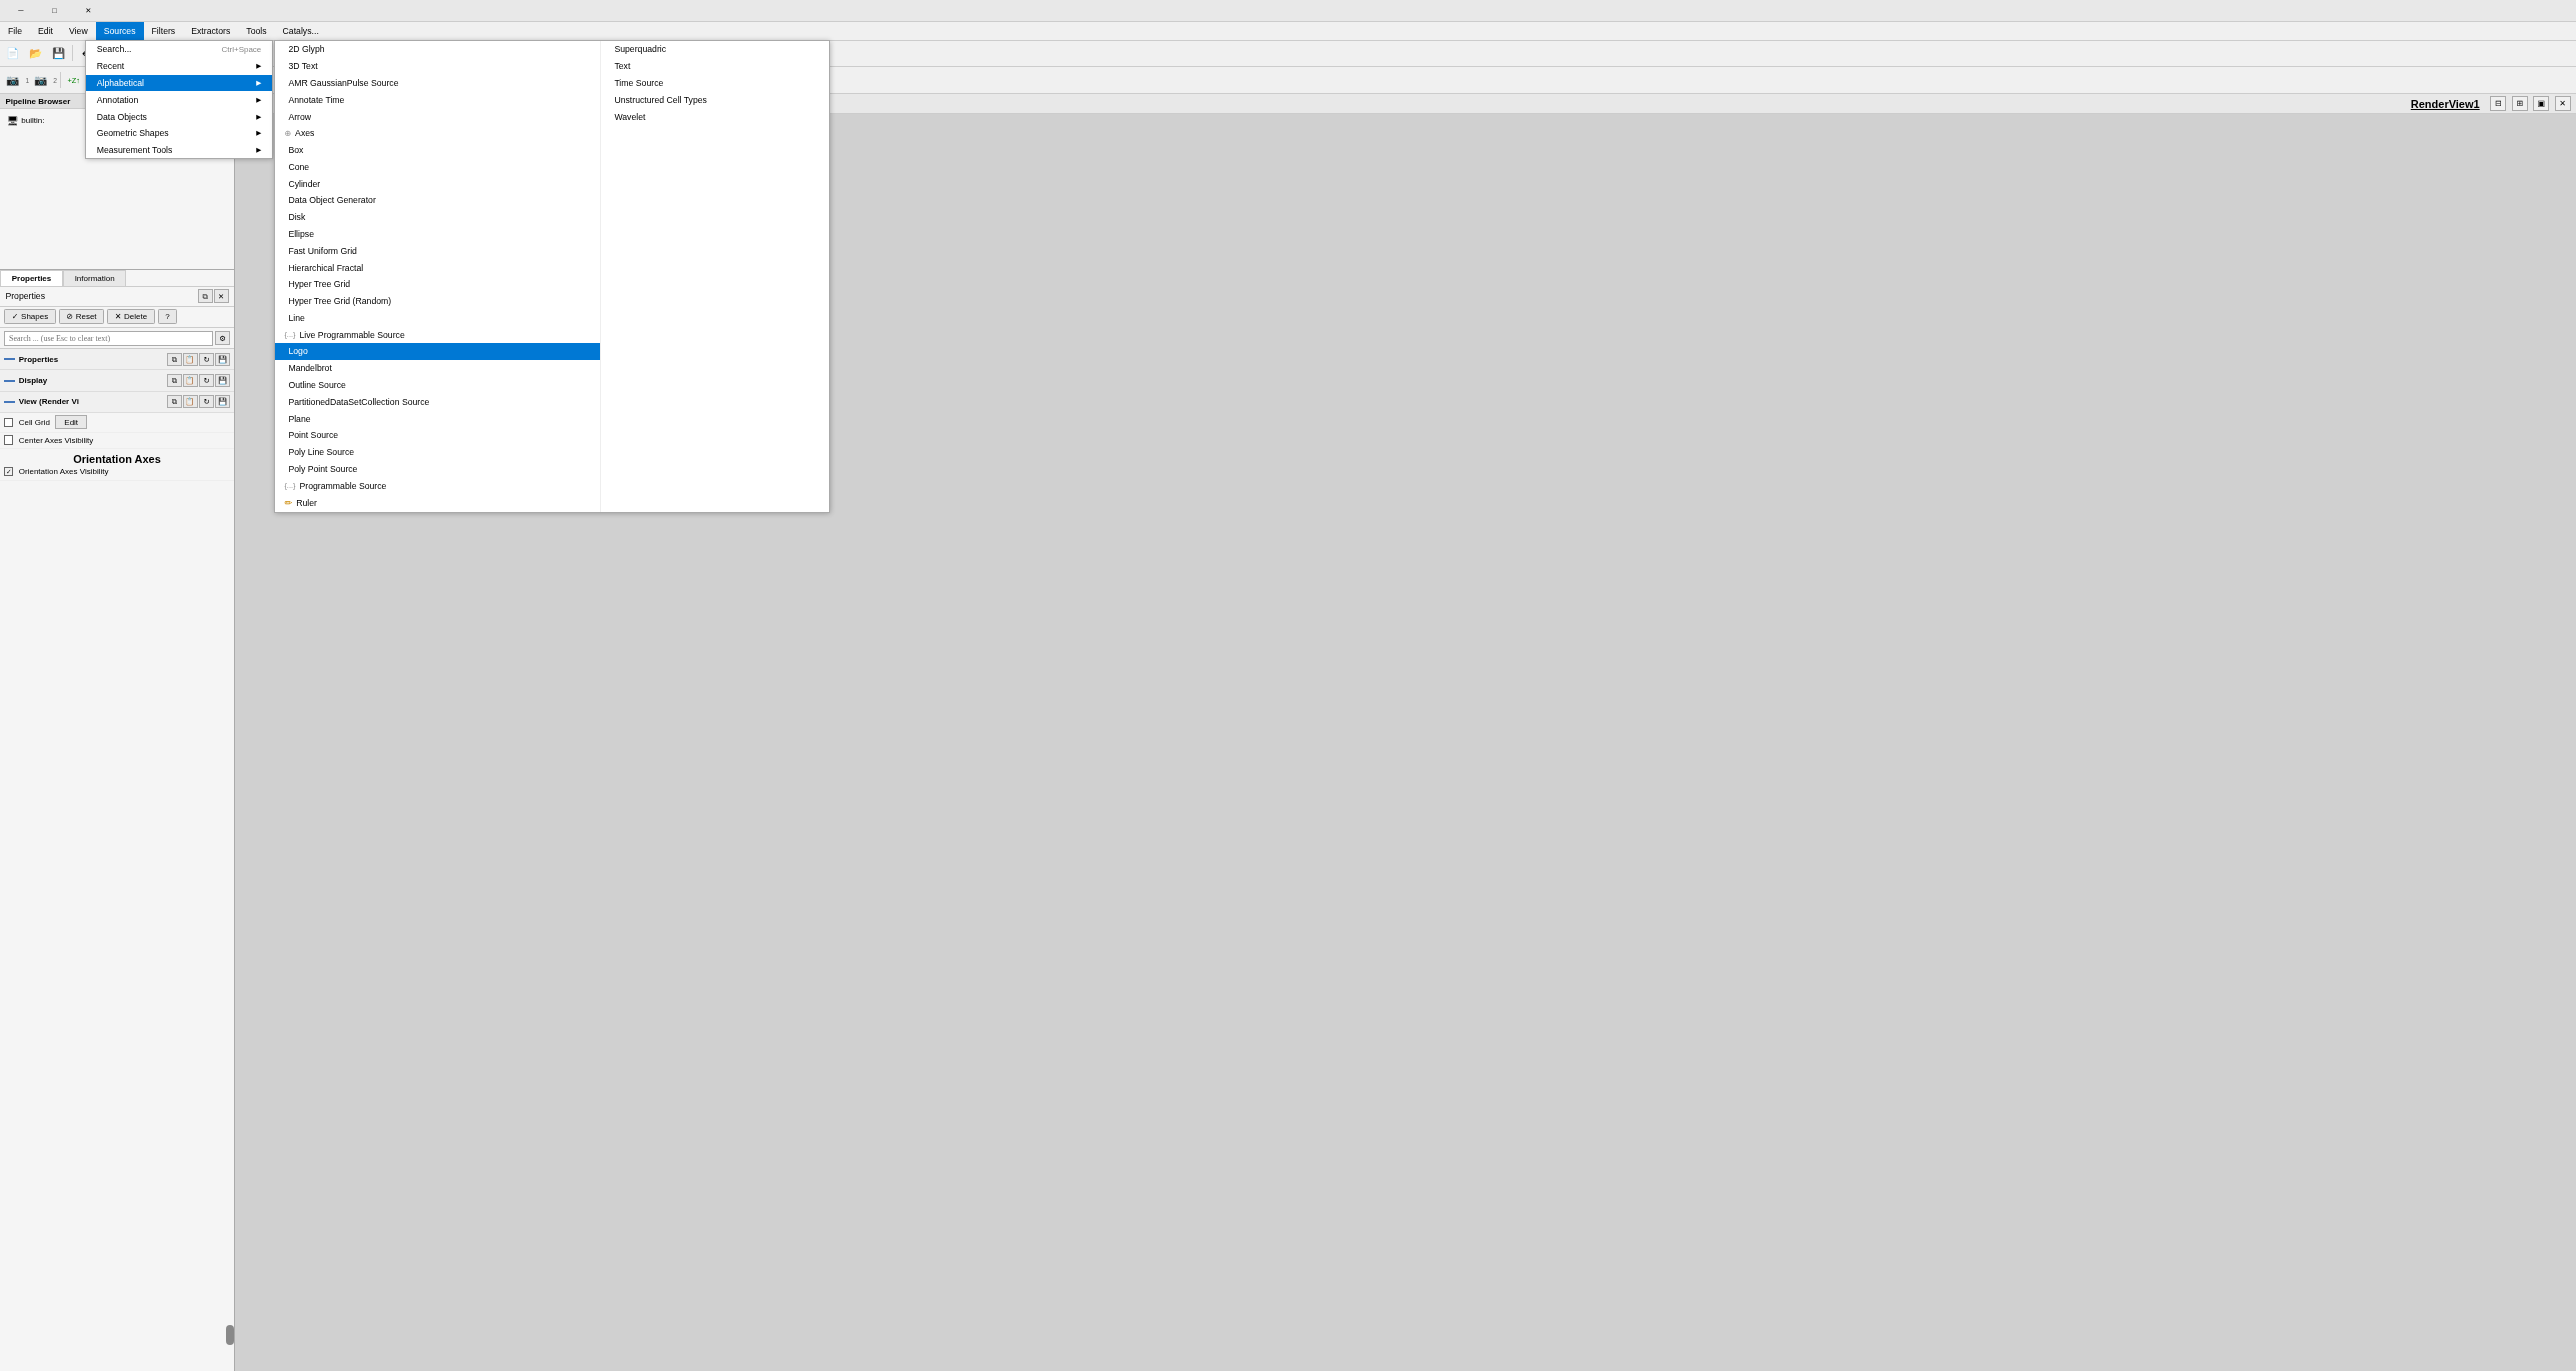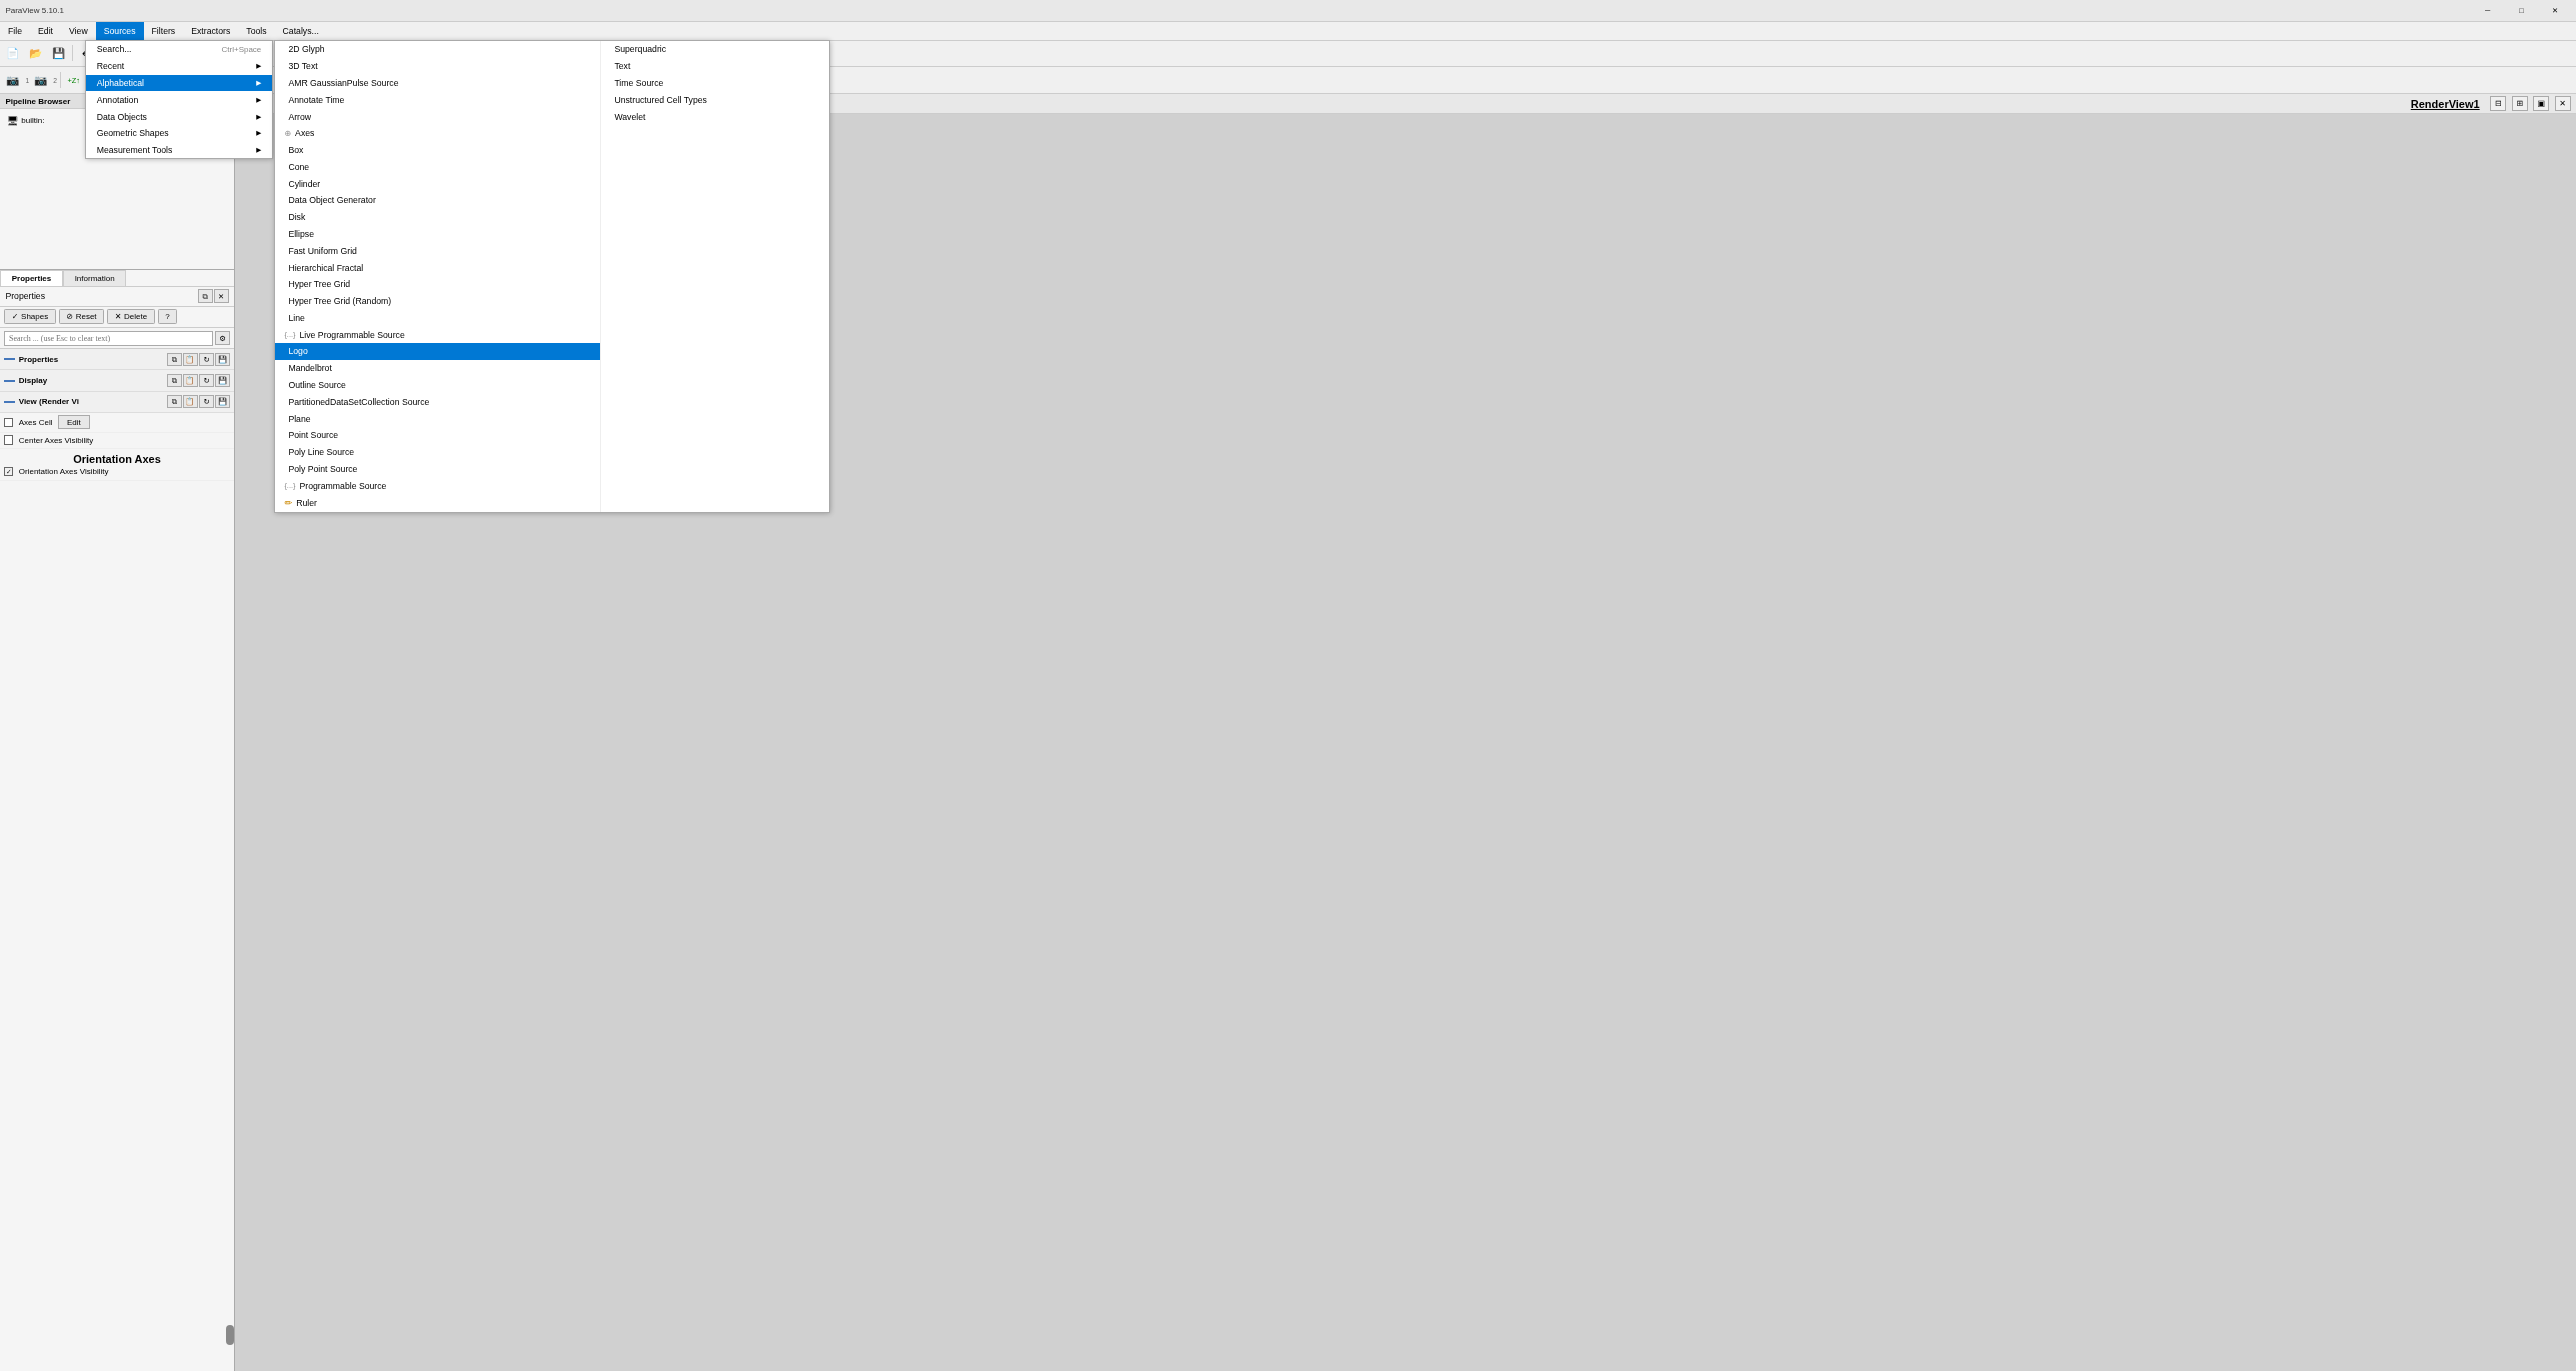--- a/index.html
+++ b/index.html
@@ -415,21 +415,20 @@
       background: #e8e8e8;
       cursor: pointer;
       font-size: 8px;
     }
 
   </style>
 </head>
 <body>
 
 <div id="title-bar">
-  <span class="title-text">ParaView 5.10.1</span>
   <div class="window-controls">
     <button class="win-btn">─</button>
     <button class="win-btn">□</button>
     <button class="win-btn close-btn">✕</button>
   </div>
 </div>
 
 <div id="menu-bar">
   <div class="menu-item">File</div>
   <div class="menu-item">Edit</div>
@@ -595,21 +594,21 @@
       <div class="props-section-actions">
         <button class="section-action-btn">⧉</button>
         <button class="section-action-btn">📋</button>
         <button class="section-action-btn">↻</button>
         <button class="section-action-btn">💾</button>
       </div>
     </div>
 
     <div id="axes-grid-row">
       <div class="checkbox-custom"></div>
-      <span>Axes Cell</span>
+      <span>Cell Grid</span>
       <button class="edit-btn">
         <span>Edit</span>
       </button>
     </div>
 
     <div id="center-axes-row">
       <div class="checkbox-custom"></div>
       <span>Center Axes Visibility</span>
     </div>
 

